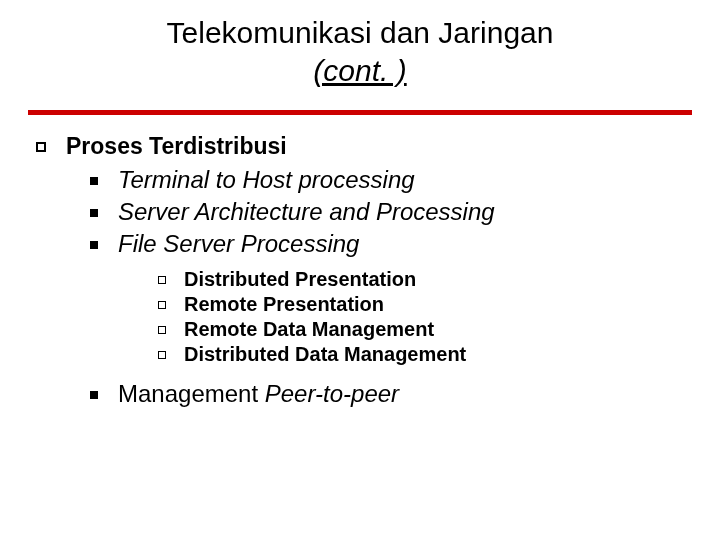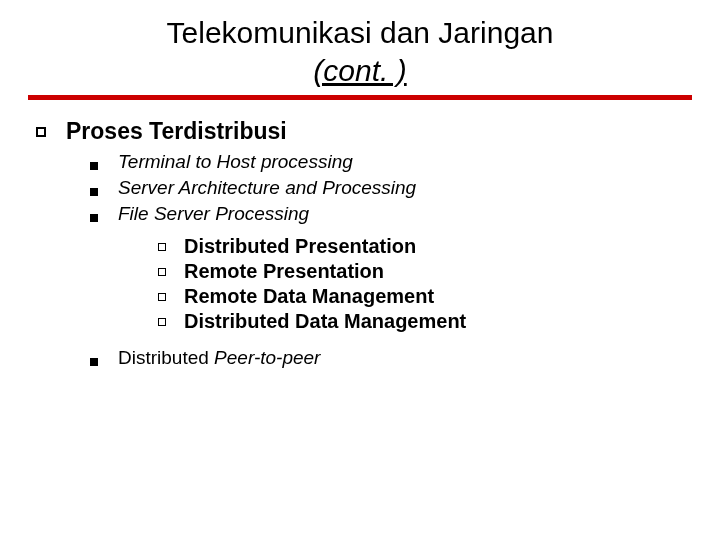--- a/index.html
+++ b/index.html
@@ -16,21 +16,21 @@
     width: 720px;
     height: 540px;
     box-sizing: border-box;
     padding: 14px 28px 20px 28px;
     position: relative;
   }
   .title {
     text-align: center;
     font-size: 30px;
     line-height: 1.25;
-    margin: 0 0 6px 0;
+    margin: 0 0 21px 0;
     font-weight: 400;
   }
   .title .cont {
     font-style: italic;
     text-decoration: underline;
   }
   .rule {
     height: 5px;
     background: #cc0000;
     margin: 2px 0 18px 0;
@@ -39,21 +39,21 @@
     display: flex;
     align-items: flex-start;
     margin: 0 0 6px 8px;
     font-size: 23px;
     font-weight: 700;
   }
   .lvl2 {
     display: flex;
     align-items: flex-start;
     margin: 0 0 4px 62px;
-    font-size: 19px;
+    font-size: 24px;
     font-style: italic;
     font-weight: 400;
   }
   .lvl3 {
     display: flex;
     align-items: flex-start;
     margin: 0 0 2px 130px;
     font-size: 20px;
     font-weight: 700;
   }
@@ -131,17 +131,17 @@
     </div>
     <div class="lvl3">
       <span class="bullet-box-sm"></span>
       <span class="txt">Distributed Data Management</span>
     </div>
   </div>
 
   <div class="lvl2" style="font-style:normal;">
     <span class="bullet-sq"></span>
     <span class="txt">
-      <span>Distributed </span><span class="it">Peer-to-peer</span>
+      <span>Management </span><span class="it">Peer-to-peer</span>
     </span>
   </div>
 
 </div>
 
 </body></html>

